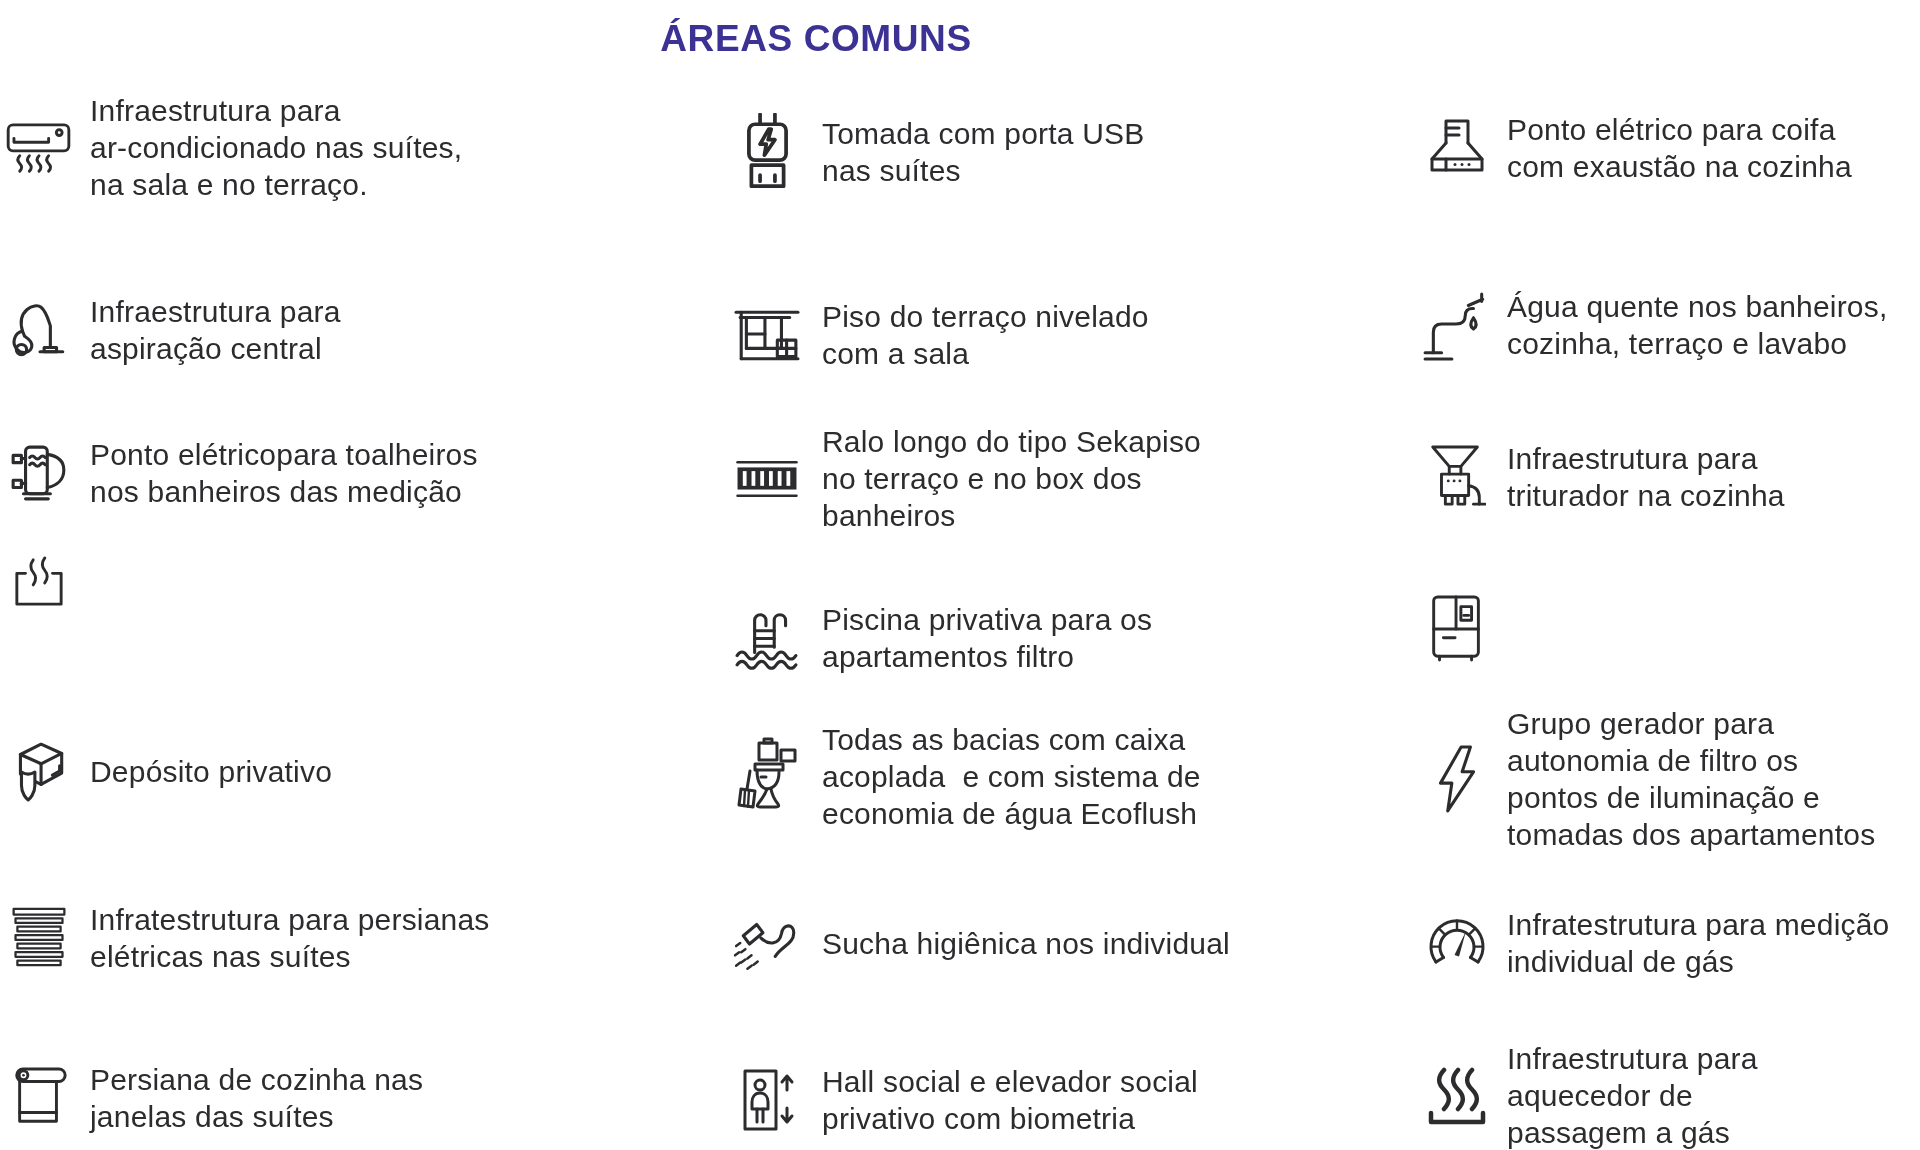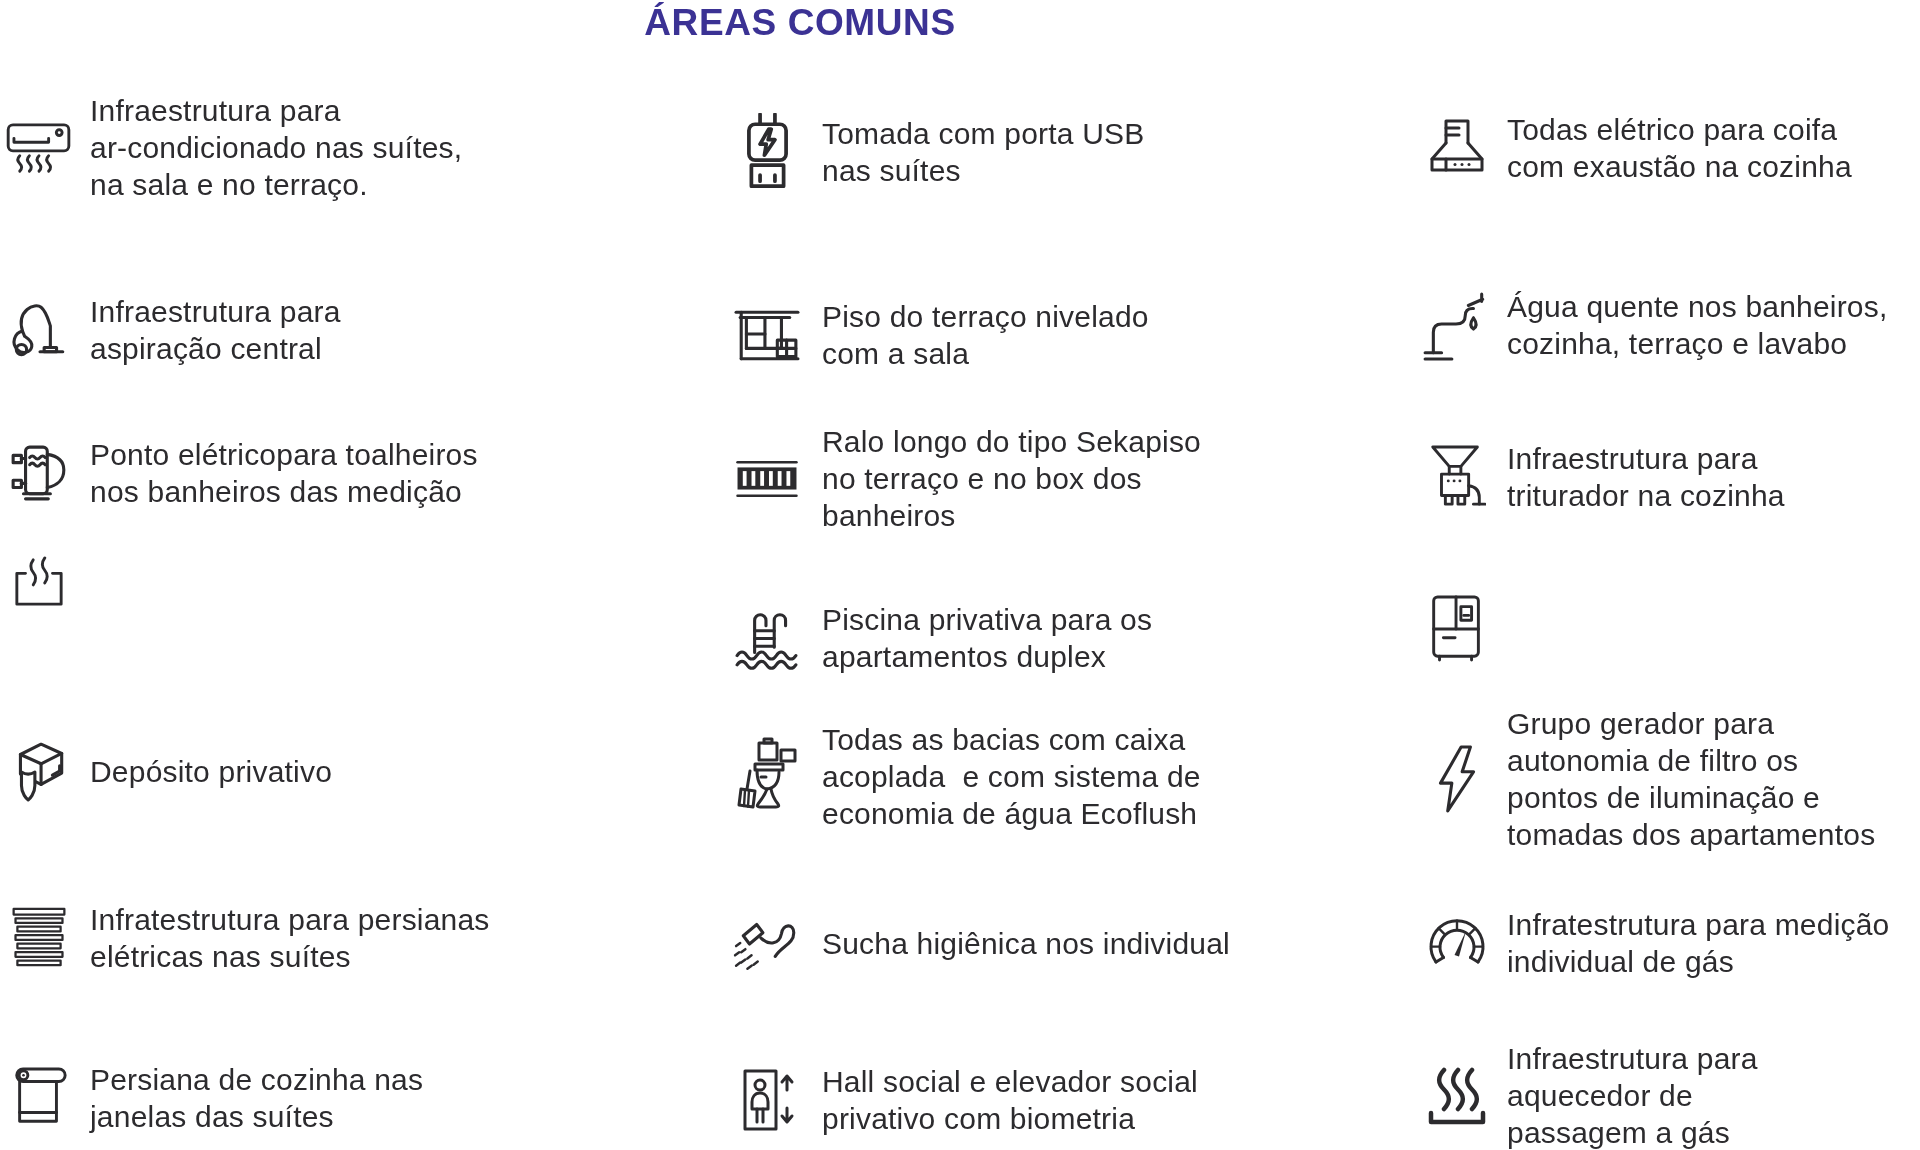--- a/index.html
+++ b/index.html
@@ -4,21 +4,21 @@
 <style>
   html,body{margin:0;padding:0;}
   body{
     width:1920px;height:1150px;background:#ffffff;position:relative;overflow:hidden;
     font-family:"Liberation Sans", sans-serif;
     --ink:#2c2b2e; --text:#2c2b2e; --accent:#3b3294;
   }
   .page-title{
     position:absolute;left:0;top:0;width:1600px;text-align:center;
     font-size:37px;font-weight:bold;letter-spacing:0.6px;color:var(--accent);
-    margin:0;padding-top:2px;
+    margin:16px;padding-top:2px;
   }
   .item{position:absolute;display:flex;align-items:center;}
   .ibox{display:flex;align-items:center;justify-content:center;flex-shrink:0;}
   .c1 .ibox{width:74px;margin-right:14px;}
   .c2 .ibox{width:78px;margin-right:16px;}
   .c3 .ibox{width:74px;margin-right:13px;}
   .txt{
     margin:0;font-size:30px;line-height:37px;letter-spacing:0.2px;
     color:var(--text);white-space:pre-wrap;
   }
@@ -194,21 +194,21 @@
   <span class="ibox">
     <svg width="66" height="64" viewBox="0 0 64 62">
       <path d="M20 45 V14 a5.5 5.5 0 0 1 11 0 v5"></path>
       <path d="M39 40 V14 a5.5 5.5 0 0 1 11 0 v5"></path>
       <path d="M20 24 H39 M20 31.5 H39 M20 39 H39"></path>
       <path d="M3 48 c3 -4.5 6.5 -4.5 9.5 0 c3 4.5 6.5 4.5 9.5 0 c3 -4.5 6.5 -4.5 9.5 0 c3 4.5 6.5 4.5 9.5 0 c3 -4.5 6.5 -4.5 9.5 0 c3 4.5 6.5 4.5 9.5 0"></path>
       <path d="M3 57 c3 -4.5 6.5 -4.5 9.5 0 c3 4.5 6.5 4.5 9.5 0 c3 -4.5 6.5 -4.5 9.5 0 c3 4.5 6.5 4.5 9.5 0 c3 -4.5 6.5 -4.5 9.5 0 c3 4.5 6.5 4.5 9.5 0"></path>
     </svg>
   </span>
   <p class="txt">Piscina privativa para os
-apartamentos duplex</p>
+apartamentos filtro</p>
 </div>
 
 <div class="item c2" style="left:728px;top:721px">
   <span class="ibox">
     <svg width="62" height="80" viewBox="0 0 62 80">
       <path d="M14 34 L11 52"></path>
       <path d="M5 52 L19 54 L17 70 L3 68 Z"></path>
       <path class="thin" d="M9 53 L8 69 M13 53.5 L12 69.5"></path>
       <rect x="23" y="6" width="18" height="17"></rect>
       <rect x="28" y="2" width="8" height="4"></rect>
@@ -258,21 +258,21 @@
       <path d="M22 24 V2 H44 V24"></path>
       <path d="M22 9 h13 M22 16 h13"></path>
       <path d="M22 24 L8 40 M44 24 L58 40"></path>
       <rect x="8" y="40" width="50" height="11"></rect>
       <path d="M22 40 V51"></path>
       <circle class="f" cx="31" cy="45.5" r="1.5"></circle>
         <circle class="f" cx="38" cy="45.5" r="1.5"></circle>
         <circle class="f" cx="45" cy="45.5" r="1.5"></circle>
     </svg>
   </span>
-  <p class="txt">Todas elétrico para coifa
+  <p class="txt">Ponto elétrico para coifa
 com exaustão na cozinha</p>
 </div>
 
 <div class="item c3" style="left:1420px;top:288px">
   <span class="ibox">
     <svg width="68" height="72" viewBox="0 0 66 70">
       <path d="M10 62 V42 q0 -8 8 -8 h14 q9 0 9 -8 q0 -7 7 -7 h1"></path>
       <path d="M44 16 L58 10 M57 5 v7"></path>
       <path d="M49 28 c-3.5 5 -3.5 8.5 0 11 c3.5 -2.5 3.5 -6 0 -11"></path>
       <path d="M2 62 h16 M2 68 h26"></path>

